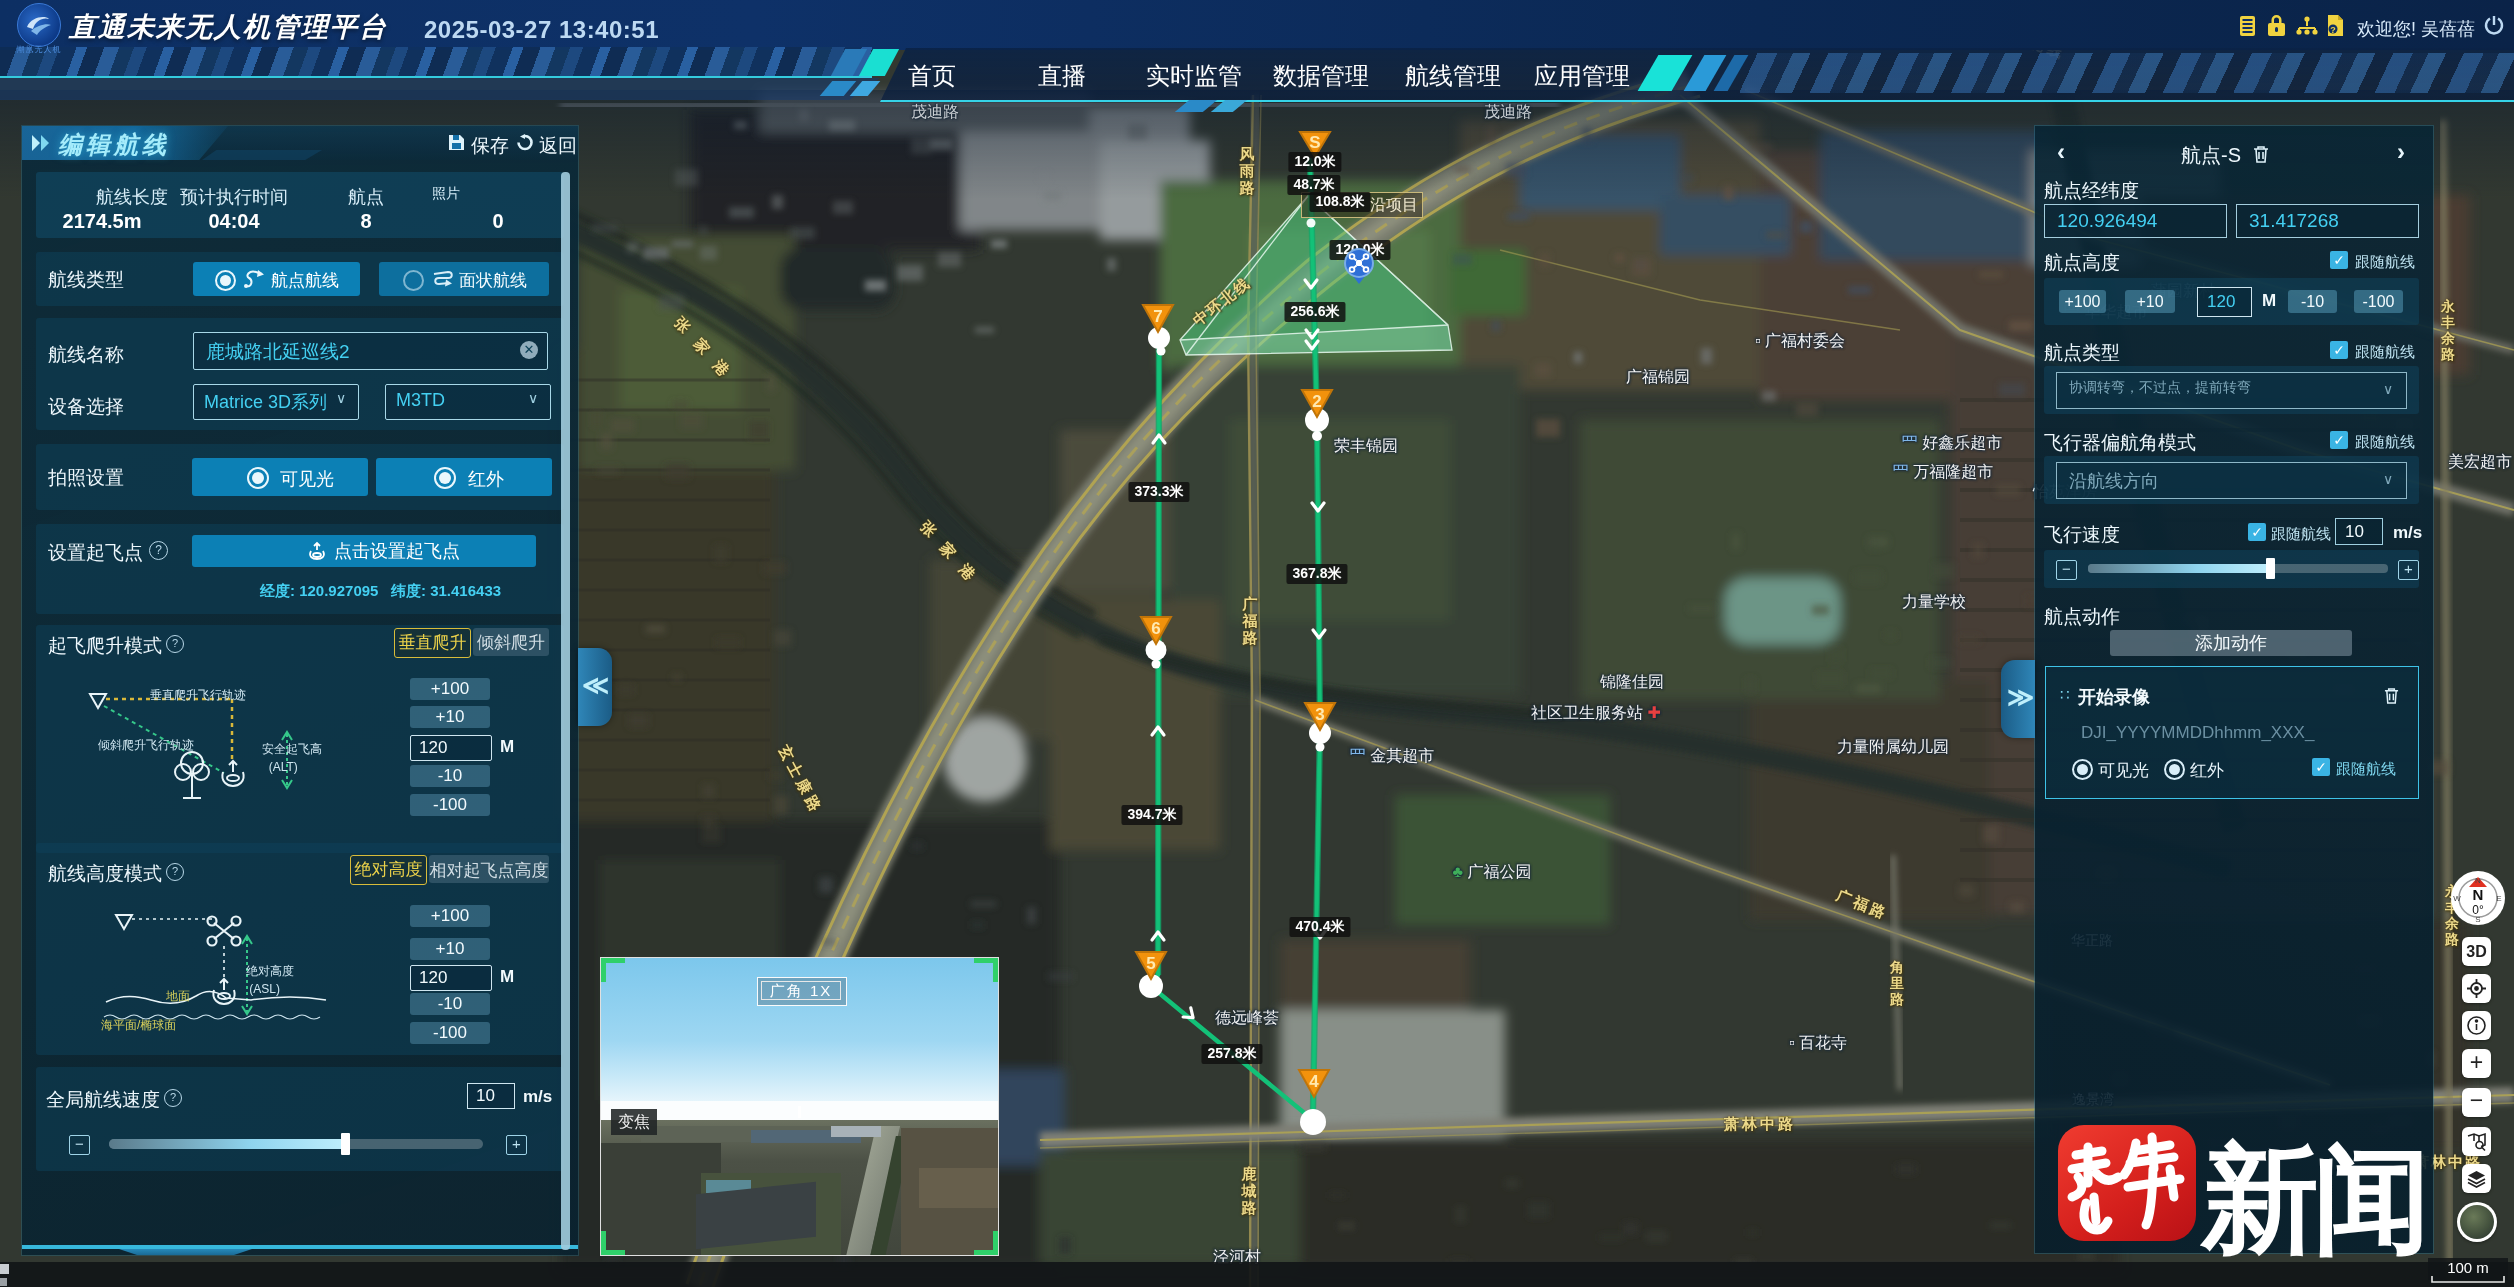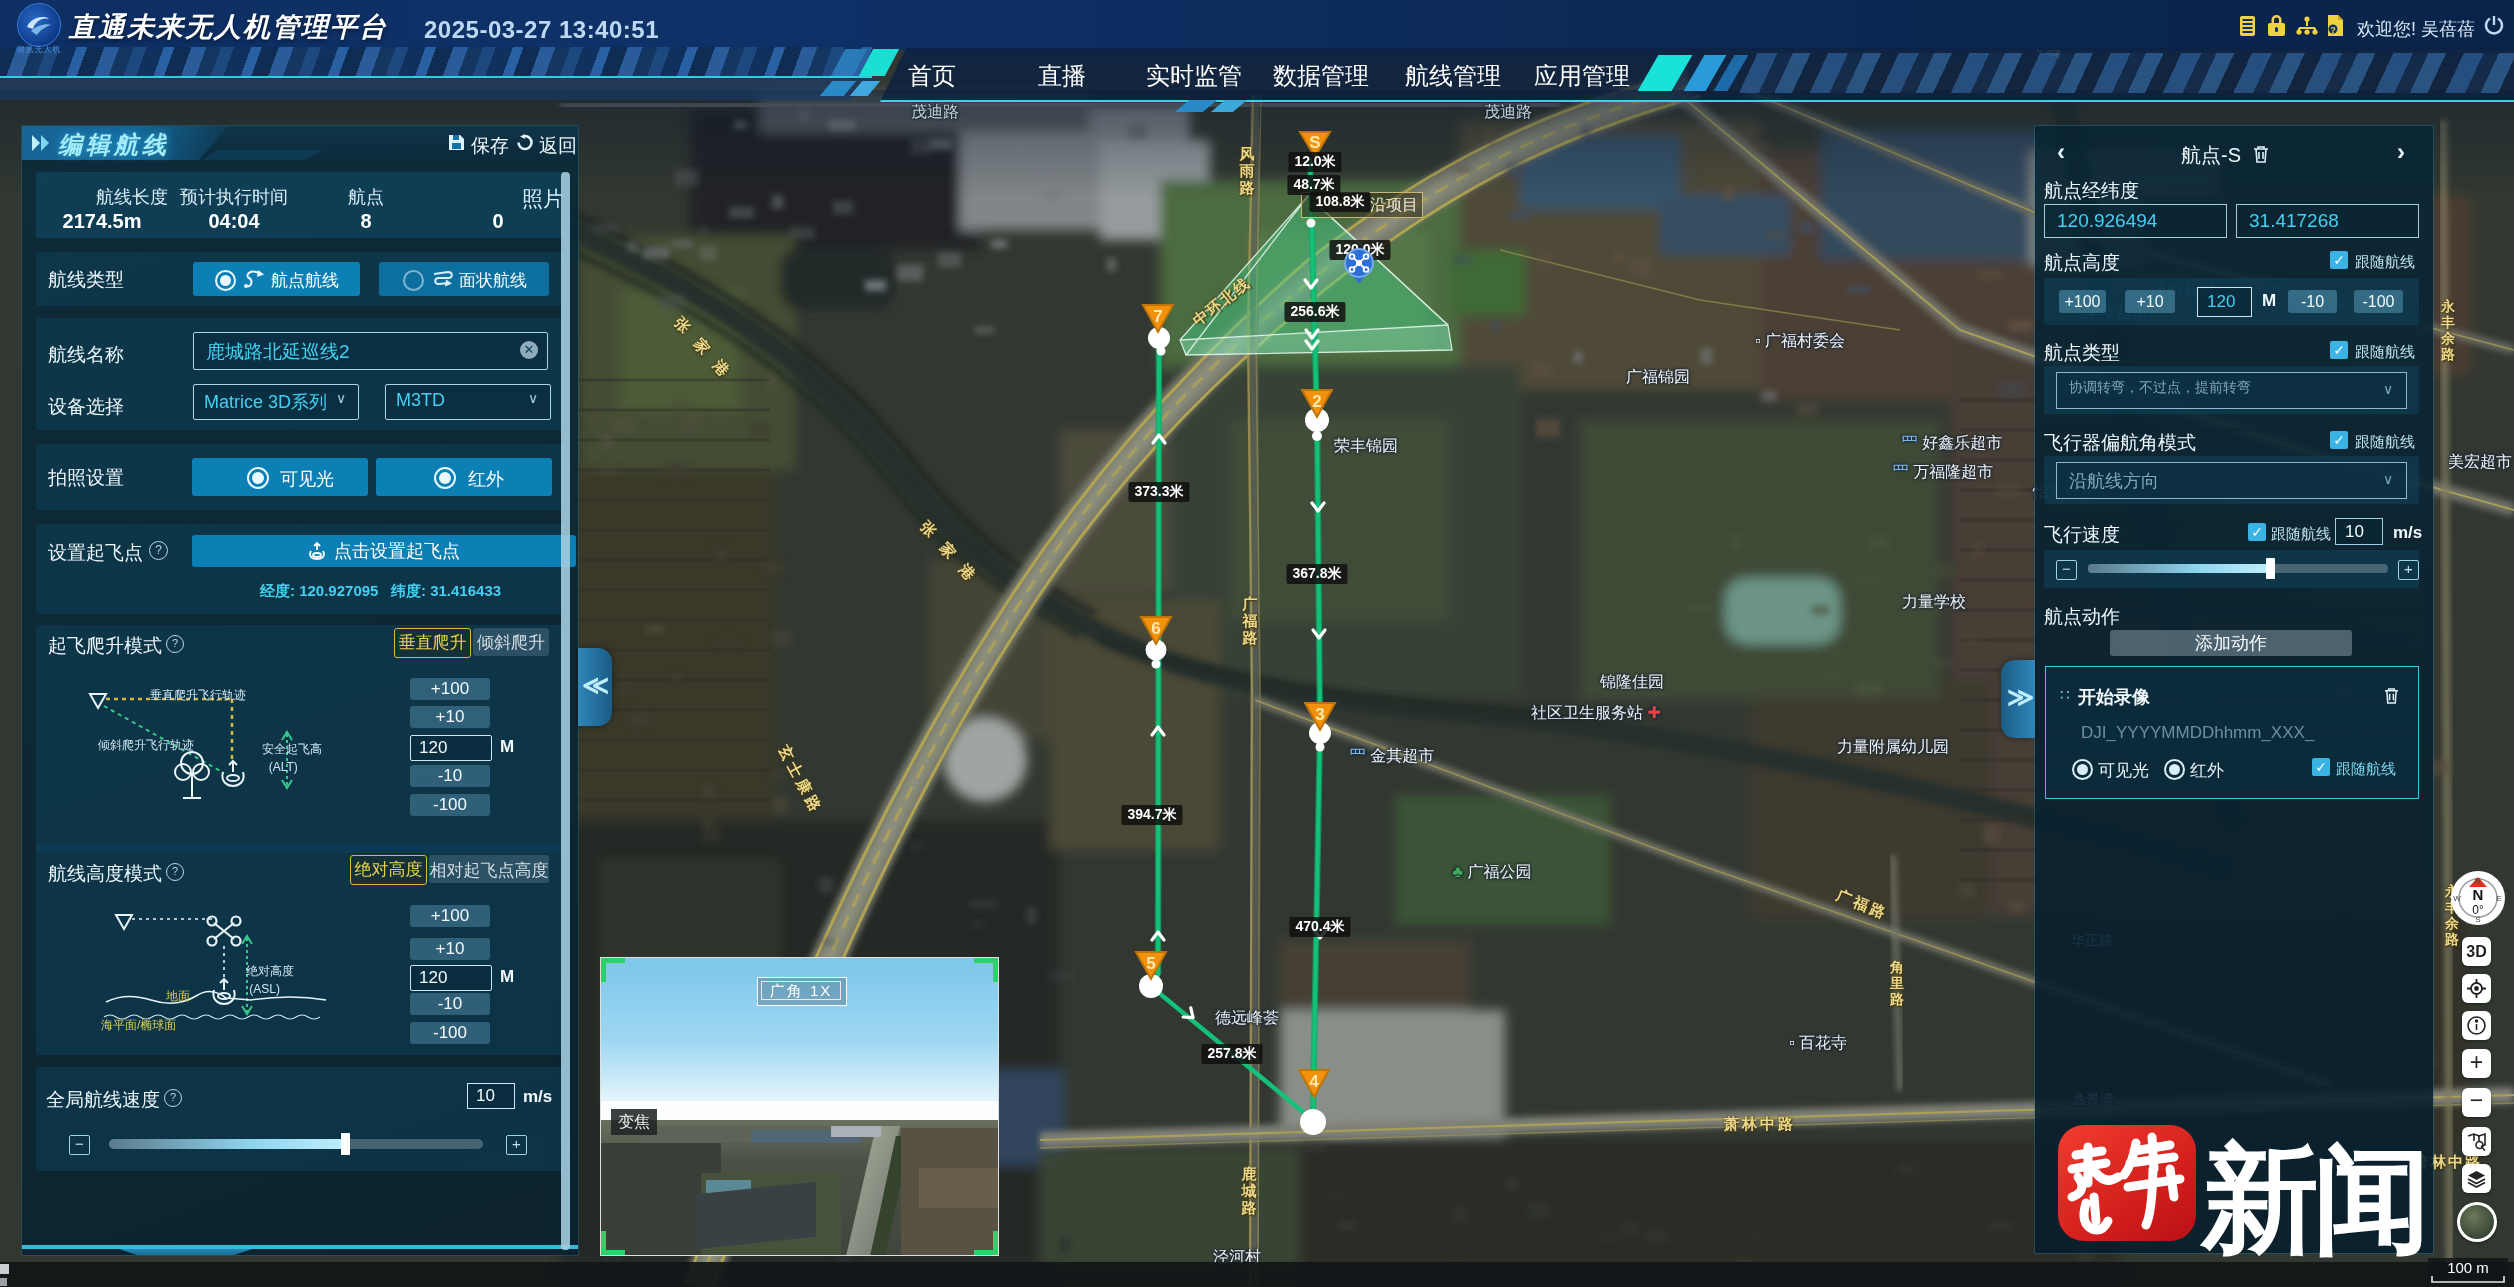--- a/index.html
+++ b/index.html
@@ -595,21 +595,21 @@
     <svg class="abs" style="left:494px;top:8px" width="18" height="17" viewBox="0 0 18 17">
         <path d="M 9,2 A 6.5,6.5 0 1 1 2.5,8.5" fill="none" stroke="#dff2fa" stroke-width="2.6"></path>
         <path d="M 9,0 L 9,5 L 4,2.5 Z" fill="#dff2fa"></path>
       </svg>
     <div class="abs" style="left:517px;top:7px;color:#eef8fd;font-size:19px">返回</div>
 
     <div class="abs" style="left:14px;top:46px;width:528px;height:66px;background:rgba(16,78,108,0.55);border-radius:3px">
       <div class="abs" style="left:0;top:13px;width:132px;text-align:right;color:#d7edf8;font-size:18px">航线长度</div>
       <div class="abs" style="left:132px;top:13px;width:132px;text-align:center;color:#d7edf8;font-size:18px">预计执行时间</div>
       <div class="abs" style="left:264px;top:13px;width:132px;text-align:center;color:#d7edf8;font-size:18px">航点</div>
-      <div class="abs" style="left:396px;top:13px;width:132px;text-align:right;color:#d7edf8;font-size:21px">照片</div>
+      <div class="abs" style="left:396px;top:13px;width:132px;text-align:left;color:#d7edf8;font-size:14px">照片</div>
       <div class="abs" style="left:0;top:38px;width:132px;text-align:center;color:#ffffff;font-size:20px;font-weight:bold">2174.5m</div>
       <div class="abs" style="left:132px;top:38px;width:132px;text-align:center;color:#ffffff;font-size:20px;font-weight:bold">04:04</div>
       <div class="abs" style="left:264px;top:38px;width:132px;text-align:center;color:#ffffff;font-size:20px;font-weight:bold">8</div>
       <div class="abs" style="left:396px;top:38px;width:132px;text-align:center;color:#ffffff;font-size:20px;font-weight:bold">0</div>
     </div>
 
     <div class="abs" style="left:14px;top:126px;width:528px;height:54px;background:rgba(14,66,92,0.5);border-radius:3px">
       <div class="abs" style="left:12px;top:15px;color:#edf7fc;font-size:19px">航线类型</div>
       <div class="abs" style="left:157px;top:10px;width:167px;height:34px;background:#0c80b5;border-radius:3px">
         <div class="abs" style="left:22px;top:8px;width:17px;height:17px;border:2px solid #eaf7fc;border-radius:50%"></div>
@@ -658,21 +658,21 @@
       <div class="abs" style="left:340px;top:14px;width:176px;height:38px;background:#0c80b5;border-radius:3px">
         <div class="abs" style="left:58px;top:9px;width:18px;height:18px;border:2px solid #eaf7fc;border-radius:50%"></div>
         <div class="abs" style="left:63px;top:14px;width:12px;height:12px;background:#eaf7fc;border-radius:50%"></div>
         <div class="abs" style="left:92px;top:9px;color:#ffffff;font-size:18px">红外</div>
       </div>
     </div>
 
     <div class="abs" style="left:14px;top:398px;width:528px;height:90px;background:rgba(14,66,92,0.5);border-radius:3px">
       <div class="abs" style="left:12px;top:16px;color:#edf7fc;font-size:19px">设置起飞点</div>
       <div class="abs" style="left:113px;top:17px;width:17px;height:17px;border:1.5px solid #b8d8e8;border-radius:50%;color:#b8d8e8;font-size:12px;text-align:center;line-height:16px">?</div>
-      <div class="abs" style="left:156px;top:11px;width:384px;height:32px;background:#0c80b5;border-radius:3px">
+      <div class="abs" style="left:156px;top:11px;width:344px;height:32px;background:#0c80b5;border-radius:3px">
         <svg class="abs" style="left:115px;top:6px" width="20" height="20" viewBox="0 0 20 20" fill="none" stroke="#ffffff" stroke-width="1.8">
           <path d="M 10,2 L 10,9 M 7,5 L 10,2 L 13,5"></path>
             <path d="M 4,10 C 1,16 6,18 10,18 C 14,18 19,16 16,10"></path>
             <ellipse cx="10" cy="14" rx="4" ry="2"></ellipse>
         </svg>
         <div class="abs" style="left:142px;top:4px;color:#ffffff;font-size:18px">点击设置起飞点</div>
       </div>
       <div class="abs" style="left:224px;top:58px;color:#44d0f2;font-size:15px;font-weight:bold">经度: 120.927095</div>
       <div class="abs" style="left:355px;top:58px;color:#44d0f2;font-size:15px;font-weight:bold">纬度: 31.416433</div>
     </div>

